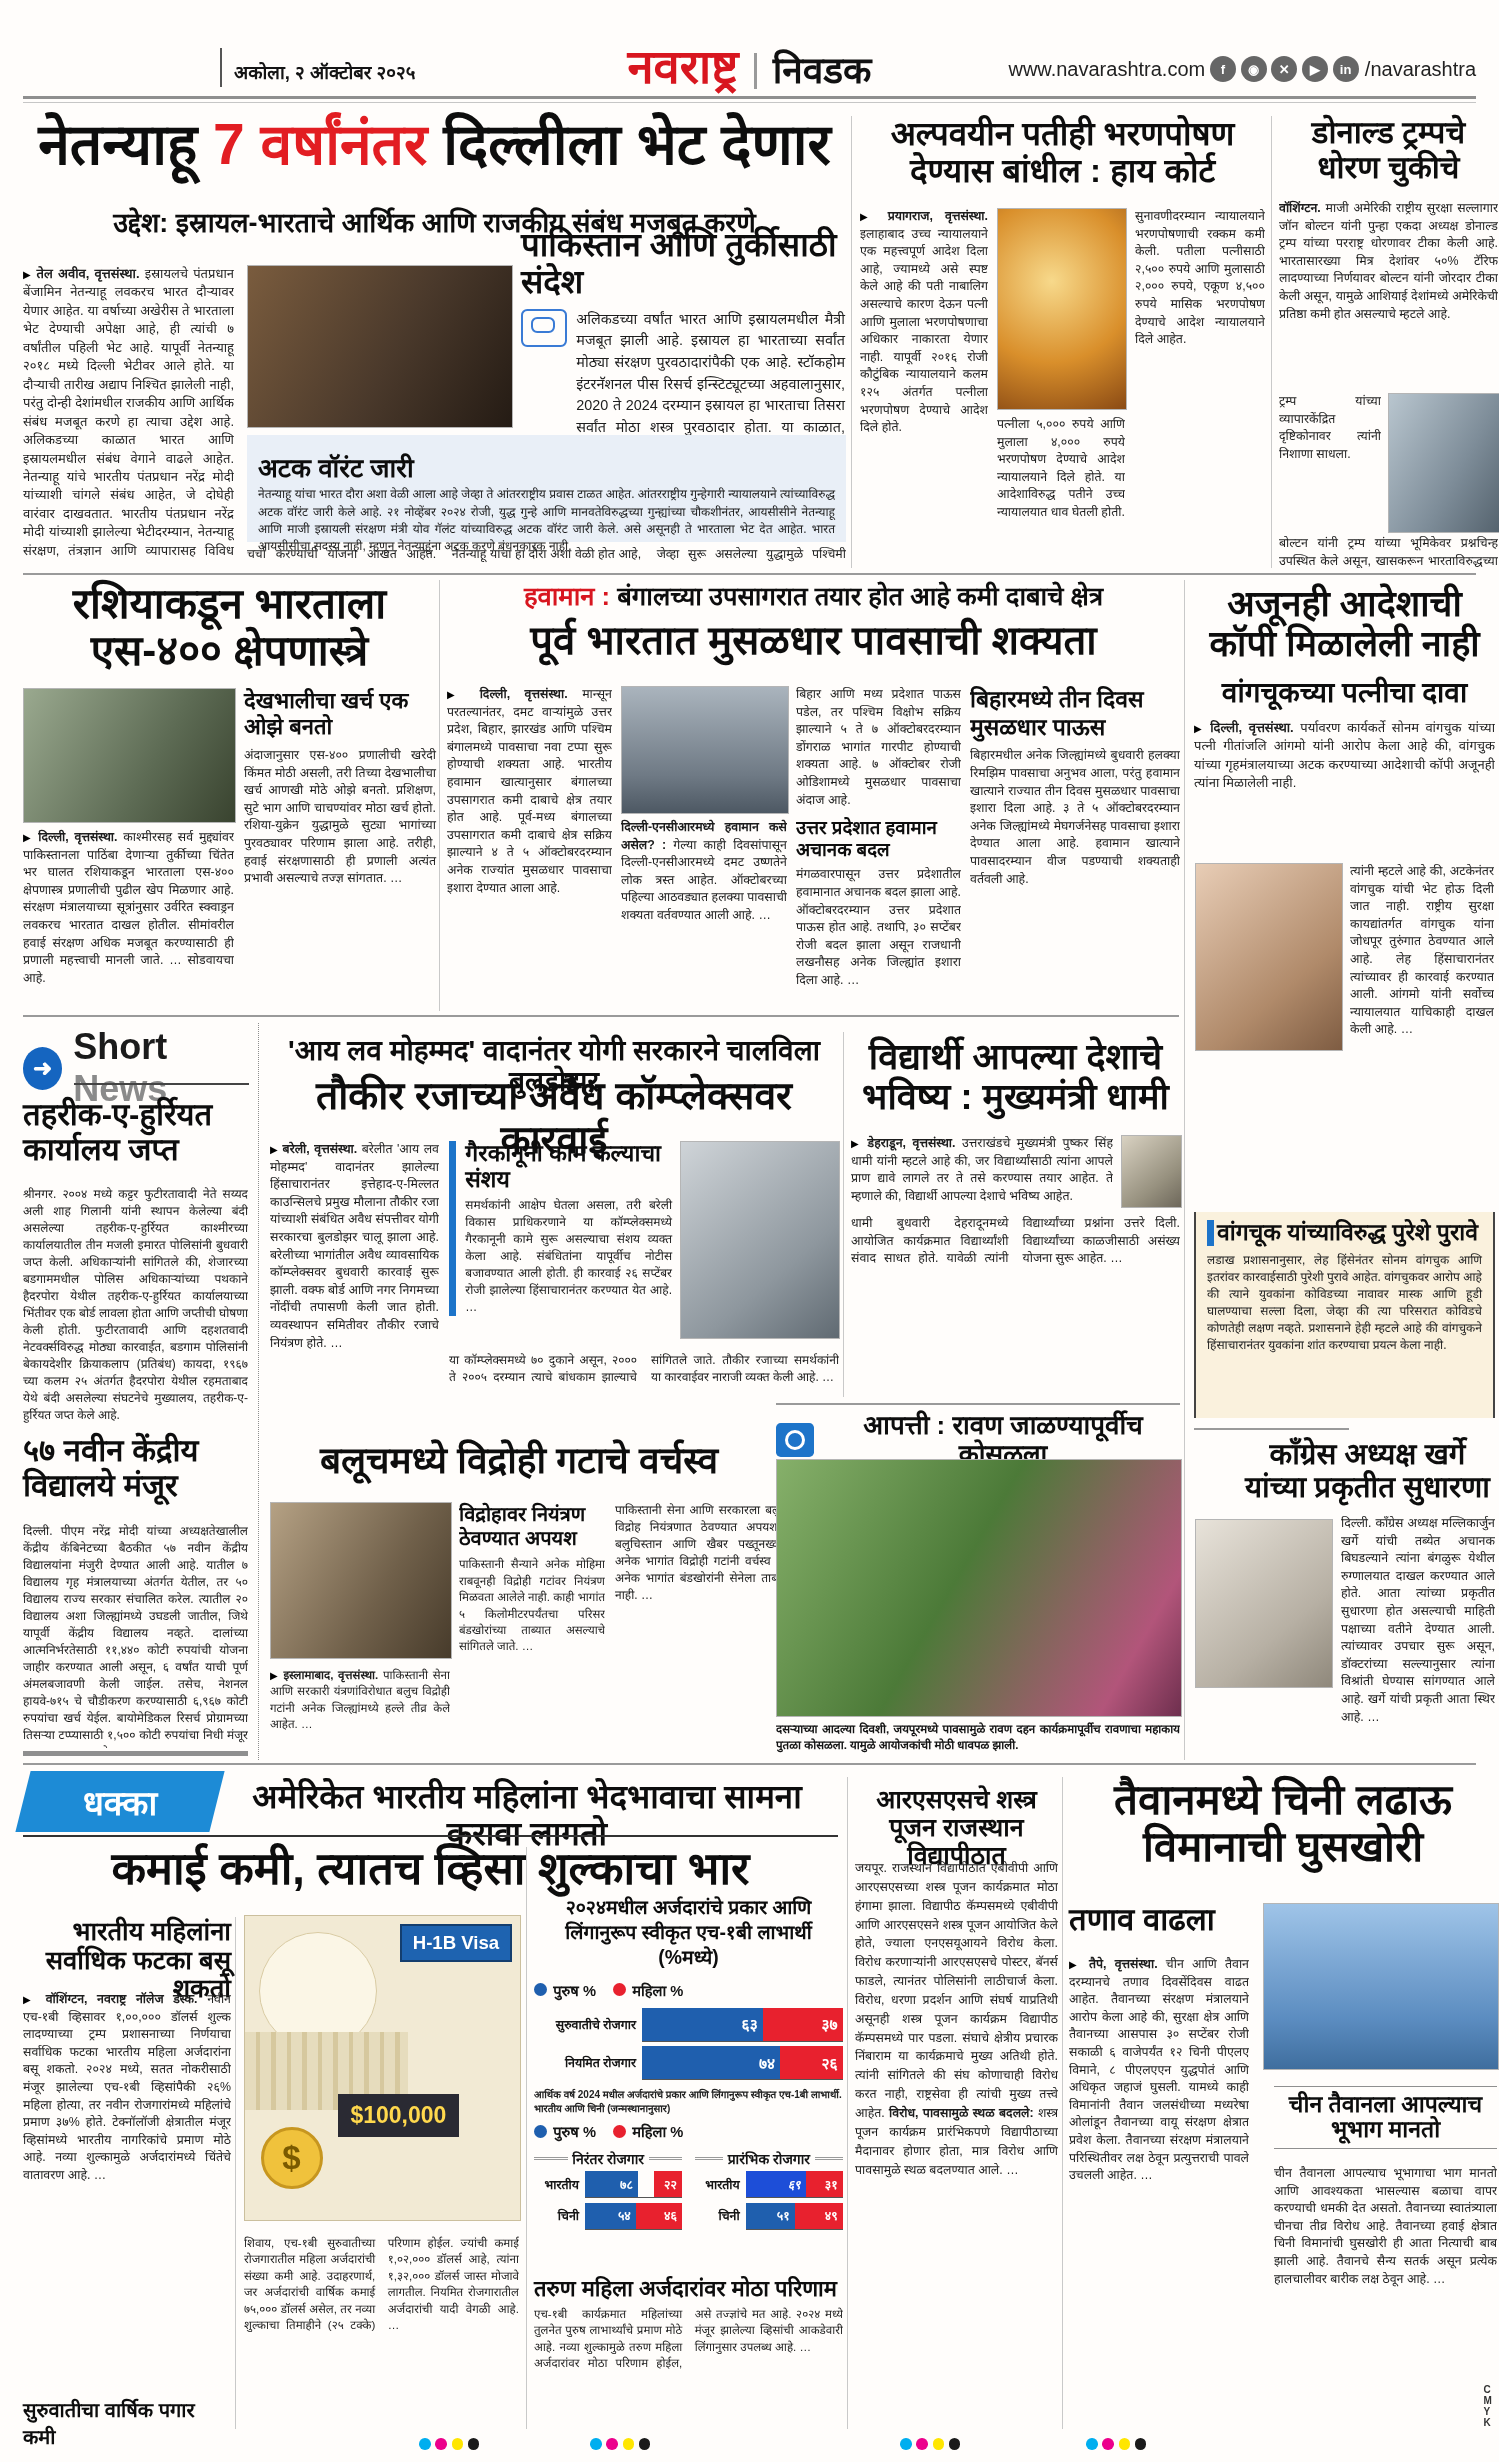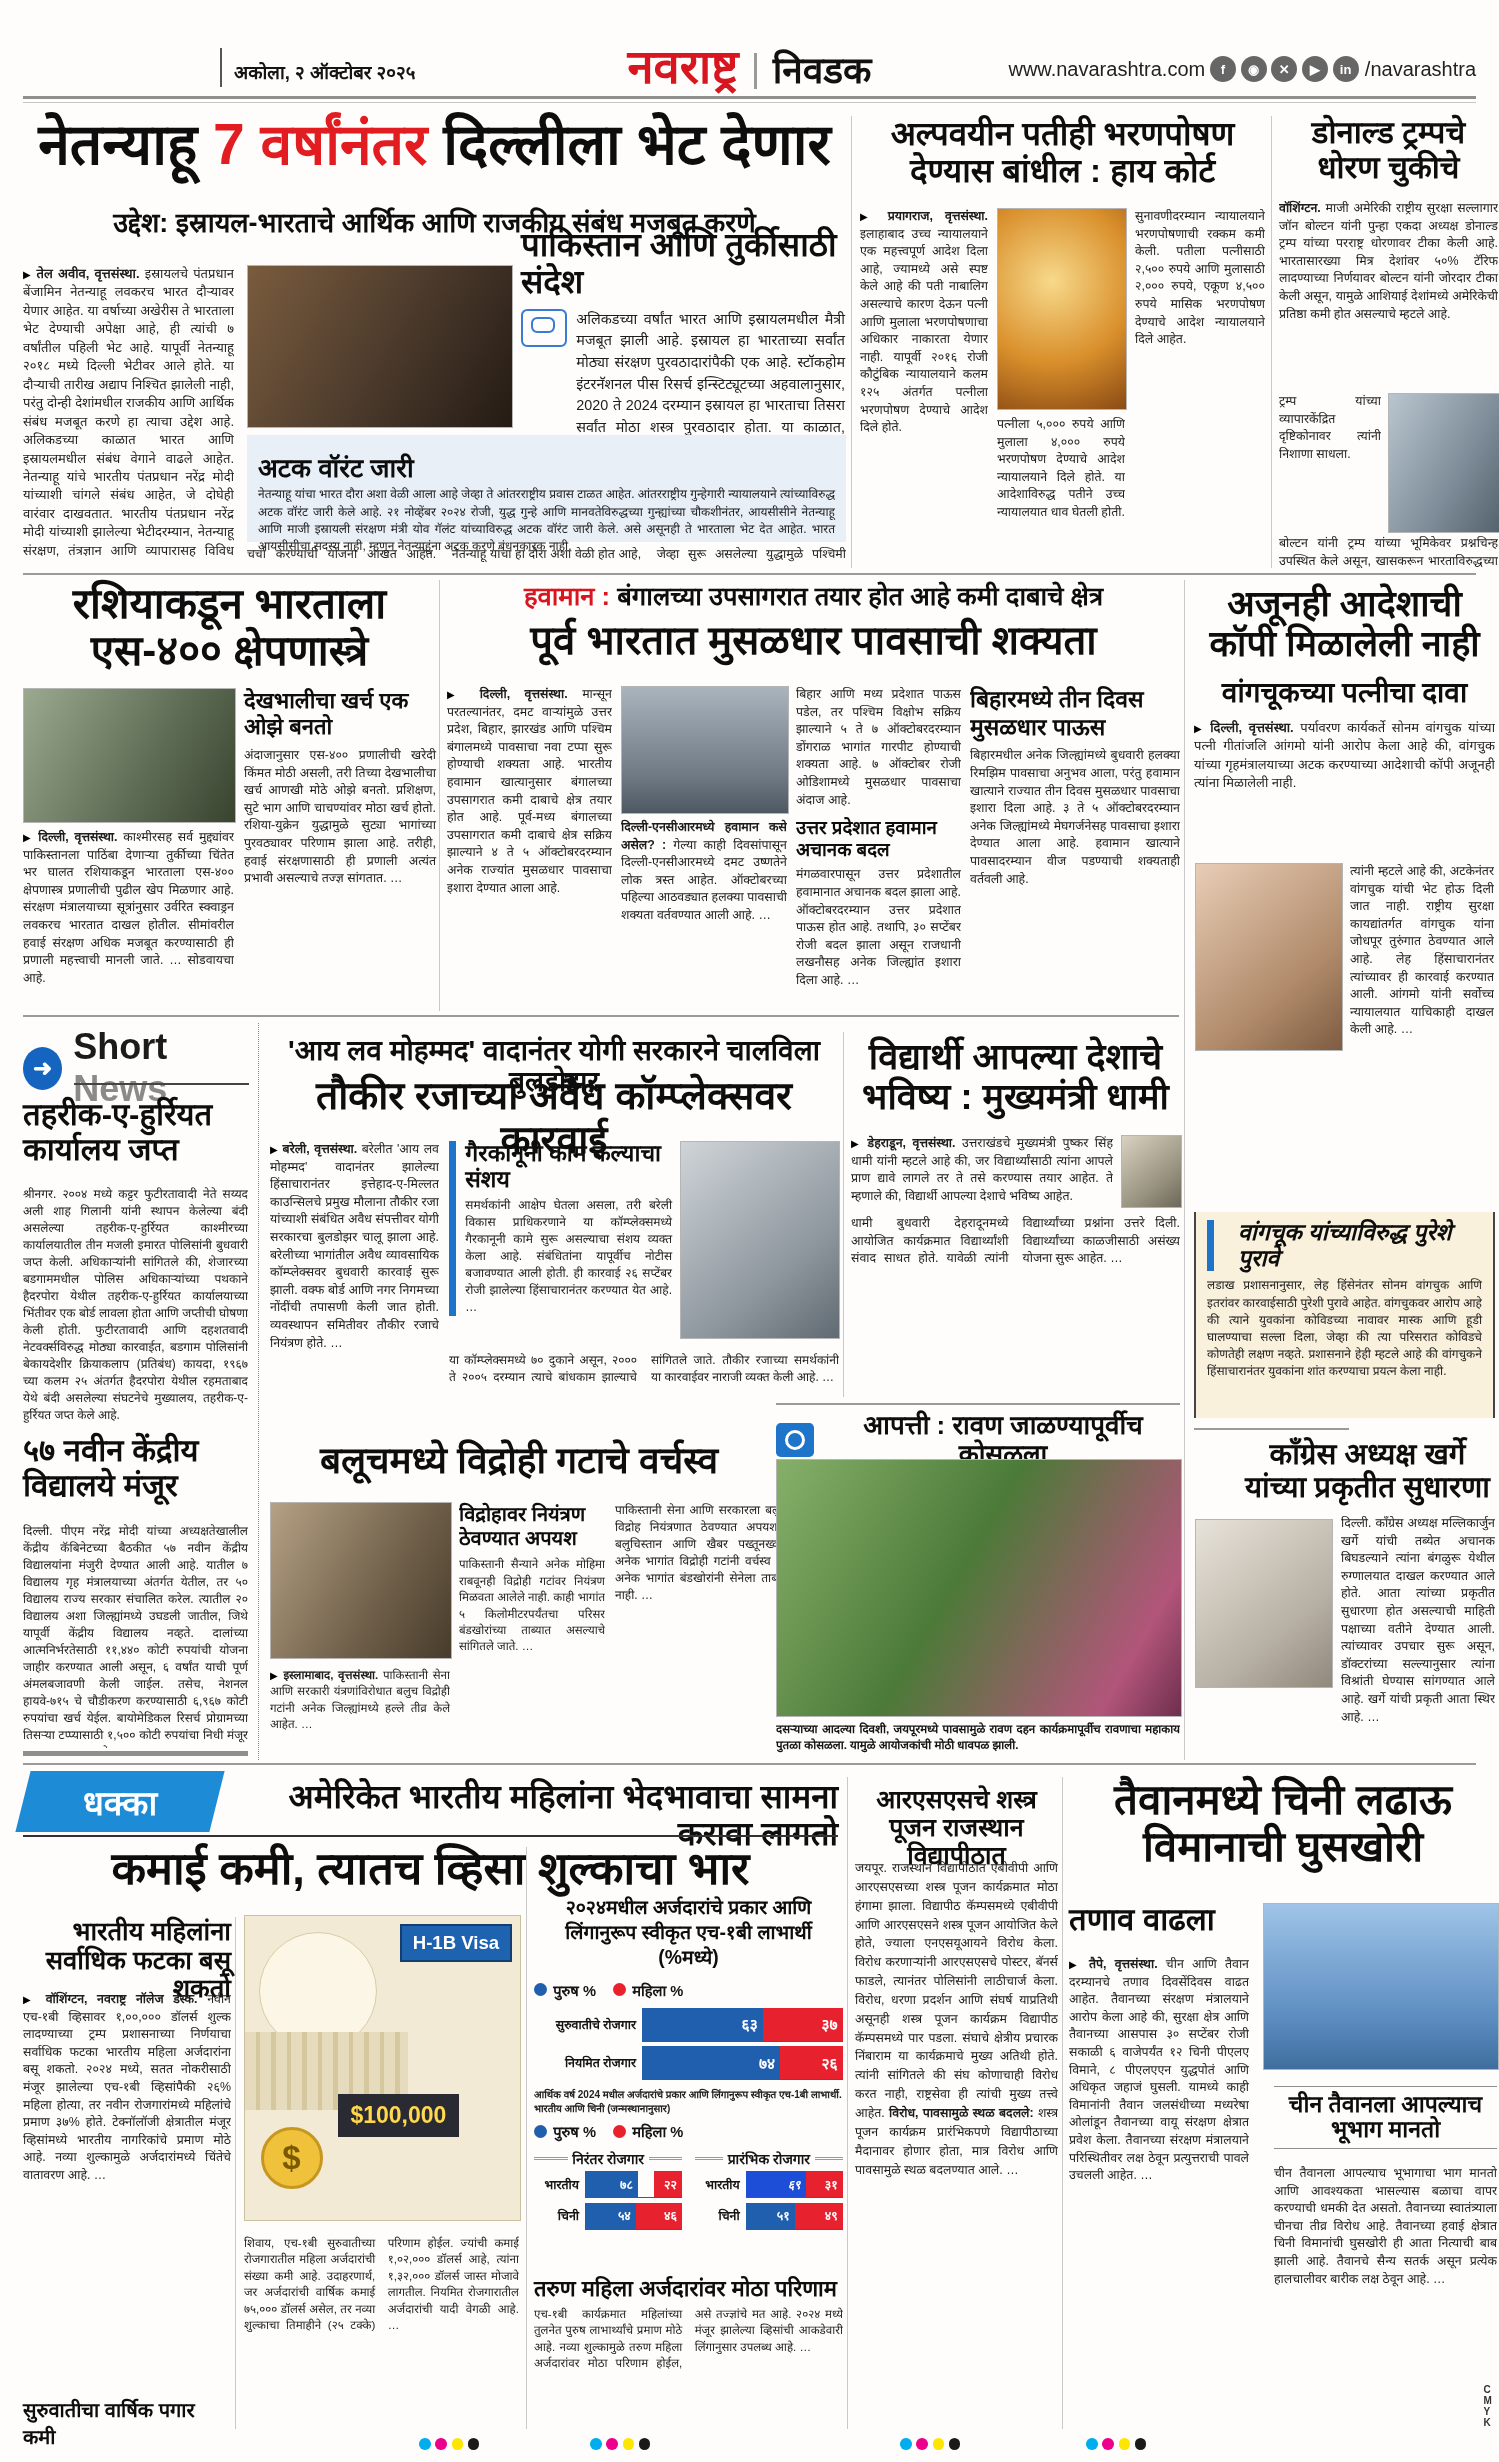--- a/index.html
+++ b/index.html
@@ -157,21 +157,21 @@
   <div class="abs hl" style="left:1194px;top:584px;width:301px;font-size:36px;">अजूनही आदेशाची कॉपी मिळालेली नाही</div>
   <div class="abs hl" style="left:1194px;top:677px;width:301px;font-size:28px;">वांगचूकच्या पत्नीचा दावा</div>
   <p class="abs body-txt" style="left:1194px;top:719px;width:301px;height:140px;overflow:hidden;font-size:13px;">
     <span class="tri"></span><b>दिल्ली, वृत्तसंस्था.</b>
     <span>पर्यावरण कार्यकर्ते सोनम वांगचुक यांच्या पत्नी गीतांजलि आंगमो यांनी आरोप केला आहे की, वांगचुक यांच्या गृहमंत्रालयाच्या अटक करण्याच्या आदेशाची कॉपी अजूनही त्यांना मिळालेली नाही.</span>
   </p>
   <div class="abs photo" style="left:1195px;top:863px;width:146px;height:186px;background:linear-gradient(140deg,#e8cdb6,#b08a6a 65%,#7e5c42);"></div>
   <p class="abs body-txt" style="left:1350px;top:863px;width:144px;height:341px;overflow:hidden;font-size:12.4px;">त्यांनी म्हटले आहे की, अटकेनंतर वांगचुक यांची भेट होऊ दिली जात नाही. राष्ट्रीय सुरक्षा कायद्यांतर्गत वांगचुक यांना जोधपूर तुरुंगात ठेवण्यात आले आहे. लेह हिंसाचारानंतर त्यांच्यावर ही कारवाई करण्यात आली. आंगमो यांनी सर्वोच्च न्यायालयात याचिकाही दाखल केली आहे. …</p>
 
   <div class="abs box-cream" style="left:1194px;top:1212px;width:301px;height:206px;padding:7.8px 11px;box-sizing:border-box;">
-    <div style="border-left:7.8px solid #1d74c9;padding-left:24px;font-style:italic;">
+    <div style="border-left:7.8px solid #1d74c9;padding-left:3px;">
       <div class="hl" style="font-size:23px;text-align:left;">वांगचूक यांच्याविरुद्ध पुरेशे पुरावे</div>
     </div>
     <p class="body-txt" style="font-size:12px;margin-top:6.2px;">लडाख प्रशासनानुसार, लेह हिंसेनंतर सोनम वांगचुक आणि इतरांवर कारवाईसाठी पुरेशी पुरावे आहेत. वांगचुकवर आरोप आहे की त्याने युवकांना कोविडच्या नावावर मास्क आणि हूडी घालण्याचा सल्ला दिला, जेव्हा की त्या परिसरात कोविडचे कोणतेही लक्षण नव्हते. प्रशासनाने हेही म्हटले आहे की वांगचुकने हिंसाचारानंतर युवकांना शांत करण्याचा प्रयत्न केला नाही.</p>
   </div>
 
   <div class="abs rule-h-thin" style="left:1194px;top:1428px;width:155px;height:1.6px;background:#9a9a9a;"></div>
   <div class="abs hl" style="left:1240px;top:1437px;width:255px;font-size:29.5px;">काँग्रेस अध्यक्ष खर्गे यांच्या प्रकृतीत सुधारणा</div>
   <div class="abs photo" style="left:1195px;top:1519px;width:136px;height:167px;background:linear-gradient(140deg,#e8e3da,#b7b0a4 65%,#8f887b);"></div>
   <p class="abs body-txt" style="left:1341px;top:1515px;width:154px;height:245px;overflow:hidden;font-size:12.4px;">दिल्ली. काँग्रेस अध्यक्ष मल्लिकार्जुन खर्गे यांची तब्येत अचानक बिघडल्याने त्यांना बंगळुरू येथील रुग्णालयात दाखल करण्यात आले होते. आता त्यांच्या प्रकृतीत सुधारणा होत असल्याची माहिती पक्षाच्या वतीने देण्यात आली. त्यांच्यावर उपचार सुरू असून, डॉक्टरांच्या सल्ल्यानुसार त्यांना विश्रांती घेण्यास सांगण्यात आले आहे. खर्गे यांची प्रकृती आता स्थिर आहे. …</p>
 
@@ -231,21 +231,21 @@
     <span class="hl" style="font-size:26px;">आपत्ती : रावण जाळण्यापूर्वीच कोसळला</span>
   </div>
   <div class="abs photo" style="left:776px;top:1459px;width:404px;height:256px;background:linear-gradient(120deg,#86b06a,#4c7a38 45%,#b2557a 85%,#6e2f4e);"></div>
   <p class="abs small-cap" style="left:776px;top:1721px;width:404px;height:37px;overflow:hidden;margin:0;">दसऱ्याच्या आदल्या दिवशी, जयपूरमध्ये पावसामुळे रावण दहन कार्यक्रमापूर्वीच रावणाचा महाकाय पुतळा कोसळला. यामुळे आयोजकांची मोठी धावपळ झाली.</p>
 
   <div class="abs rule-h-thin" style="left:23px;top:1763px;right:23px;height:1.6px;background:#9a9a9a;"></div>
 
   <div class="abs dhakka" style="left:23px;top:1771px;width:194px;height:61px;">
       <span>धक्का</span>
     </div>
-  <div class="abs hl" style="left:248px;top:1779px;width:590px;font-size:33px;text-align:right;">अमेरिकेत भारतीय महिलांना भेदभावाचा सामना करावा लागतो</div>
+  <div class="abs hl" style="left:232px;top:1779px;width:590px;font-size:33px;text-align:center;">अमेरिकेत भारतीय महिलांना भेदभावाचा सामना करावा लागतो</div>
   <div class="abs" style="left:23px;top:1835px;width:815px;height:2.3px;background:#333;"></div>
   <div class="abs hl" style="left:23px;top:1844px;width:815px;font-size:45px;">कमाई कमी, त्यातच व्हिसा शुल्काचा भार</div>
 
   <div class="abs hl" style="left:23px;top:1917px;width:208px;font-size:25.6px;text-align:right;">भारतीय महिलांना सर्वाधिक फटका बसू शकतो</div>
   <p class="abs body-txt" style="left:23px;top:1991px;width:208px;height:397px;overflow:hidden;font-size:12.4px;">
     <span class="tri"></span><b>वॉशिंग्टन, नवराष्ट्र नॉलेज डेस्क.</b>
     <span>नवीन एच-१बी व्हिसावर १,००,००० डॉलर्स शुल्क लादण्याच्या ट्रम्प प्रशासनाच्या निर्णयाचा सर्वाधिक फटका भारतीय महिला अर्जदारांना बसू शकतो. २०२४ मध्ये, सतत नोकरीसाठी मंजूर झालेल्या एच-१बी व्हिसांपैकी २६% महिला होत्या, तर नवीन रोजगारांमध्ये महिलांचे प्रमाण ३७% होते. टेक्नॉलॉजी क्षेत्रातील मंजूर व्हिसांमध्ये भारतीय नागरिकांचे प्रमाण मोठे आहे. नव्या शुल्कामुळे अर्जदारांमध्ये चिंतेचे वातावरण आहे. …</span>
   </p>
   <div class="abs subhead" style="left:23px;top:2396px;width:208px;font-size:20px;">सुरुवातीचा वार्षिक पगार कमी</div>
 

